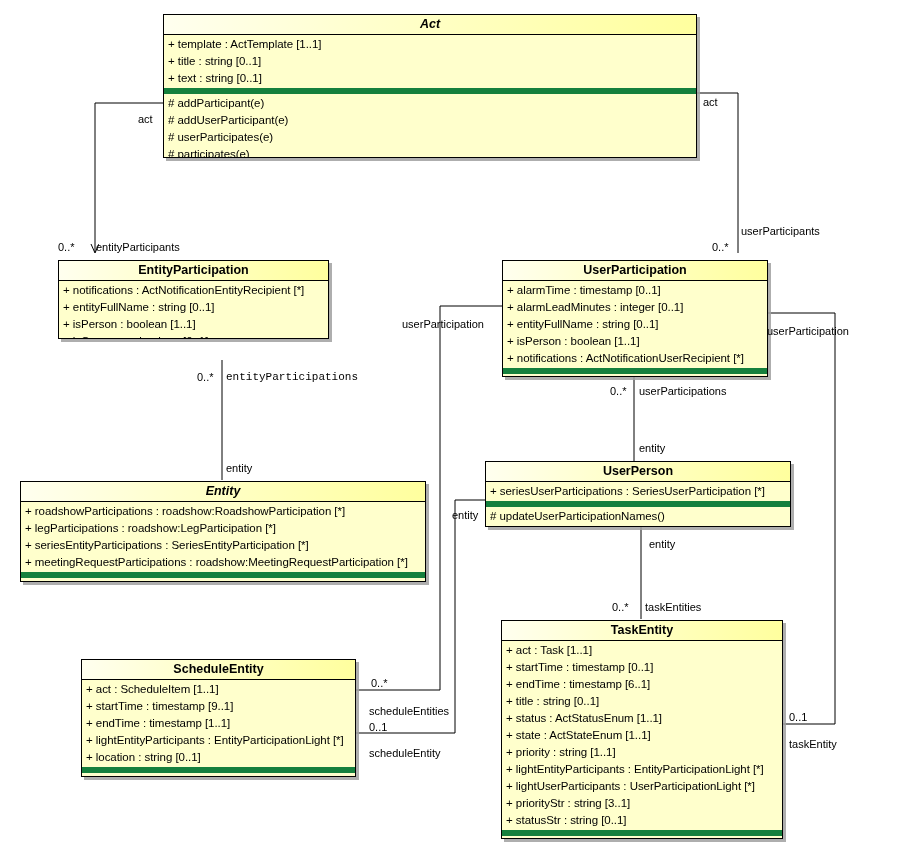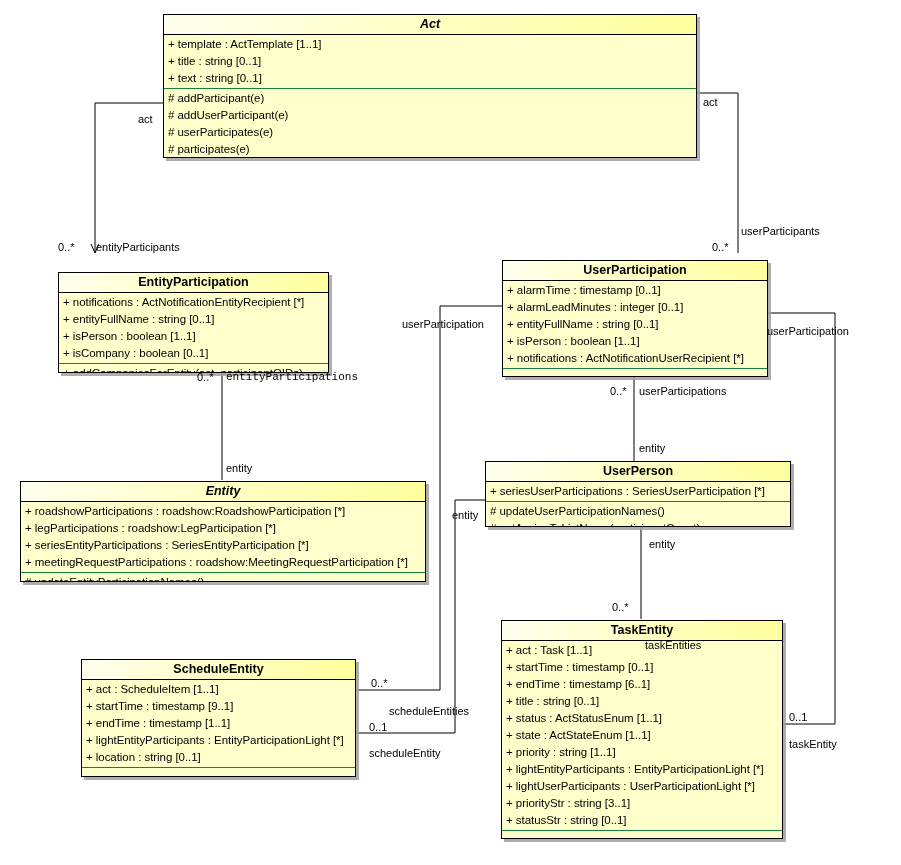--- a/index.html
+++ b/index.html
@@ -48,21 +48,21 @@
     white-space: nowrap;
   }
   .uml-header.abstract {
     font-style: italic;
   }
   .uml-compartment {
     padding: 1px 0 1px 0;
     background: #ffffcc;
   }
   .uml-compartment.attrs {
-    border-bottom: 1px solid #15803d;
+    border-bottom: 6px solid #15803d;
   }
   .uml-compartment.empty {
     min-height: 13px;
   }
   .uml-row {
     padding: 0px 3px 0px 4px;
     line-height: 17px;
     height: 17px;
     white-space: nowrap;
     font-size: 11.5px;
@@ -117,21 +117,21 @@
       <div class="uml-row">+ text : string [0..1]</div>
     </div>
     <div class="uml-compartment">
       <div class="uml-row"># addParticipant(e)</div>
       <div class="uml-row"># addUserParticipant(e)</div>
       <div class="uml-row"># userParticipates(e)</div>
       <div class="uml-row"># participates(e)</div>
     </div>
   </div>
 
-  <div class="uml-class" style="left:58px; top:260px; width:271px; height:101px;margin-top:12px;">
+  <div class="uml-class" style="left:58px; top:260px; width:271px; height:79px;">
     <div class="uml-header">EntityParticipation</div>
     <div class="uml-compartment attrs">
       <div class="uml-row">+ notifications : ActNotificationEntityRecipient [*]</div>
       <div class="uml-row">+ entityFullName : string [0..1]</div>
       <div class="uml-row">+ isPerson : boolean [1..1]</div>
       <div class="uml-row">+ isCompany : boolean [0..1]</div>
     </div>
     <div class="uml-compartment">
       <div class="uml-row static">+ addCompaniesForEntity(act, participantOIDs)</div>
     </div>
@@ -214,22 +214,22 @@
       <div class="edge-label" style="left: 226px; top: 371px; font-family: Liberation Mono, monospace;">entityParticipations</div>
       <div class="edge-label" style="left: 402px; top: 318px;">userParticipation</div>
       <div class="edge-label" style="left: 767px; top: 325px;">userParticipation</div>
       <div class="edge-label" style="left: 610px; top: 385px;">0..*</div>
       <div class="edge-label" style="left: 639px; top: 385px;">userParticipations</div>
       <div class="edge-label" style="left: 226px; top: 462px;">entity</div>
       <div class="edge-label" style="left: 639px; top: 442px;">entity</div>
       <div class="edge-label" style="left: 452px; top: 509px;">entity</div>
       <div class="edge-label" style="left: 649px; top: 538px;">entity</div>
       <div class="edge-label" style="left: 612px; top: 601px;">0..*</div>
-      <div class="edge-label" style="left: 645px; top: 601px; margin-top: 38px;">taskEntities</div>
+      <div class="edge-label" style="left: 645px; top: 601px;">taskEntities</div>
       <div class="edge-label" style="left: 371px; top: 677px;">0..*</div>
-      <div class="edge-label" style="left: 369px; top: 705px; margin-left: 20px;">scheduleEntities</div>
+      <div class="edge-label" style="left: 369px; top: 705px;">scheduleEntities</div>
       <div class="edge-label" style="left: 369px; top: 721px;">0..1</div>
       <div class="edge-label" style="left: 369px; top: 747px;">scheduleEntity</div>
       <div class="edge-label" style="left: 789px; top: 711px;">0..1</div>
       <div class="edge-label" style="left: 789px; top: 738px;">taskEntity</div>
     </div>
 
 </div>
 
 </body></html>

